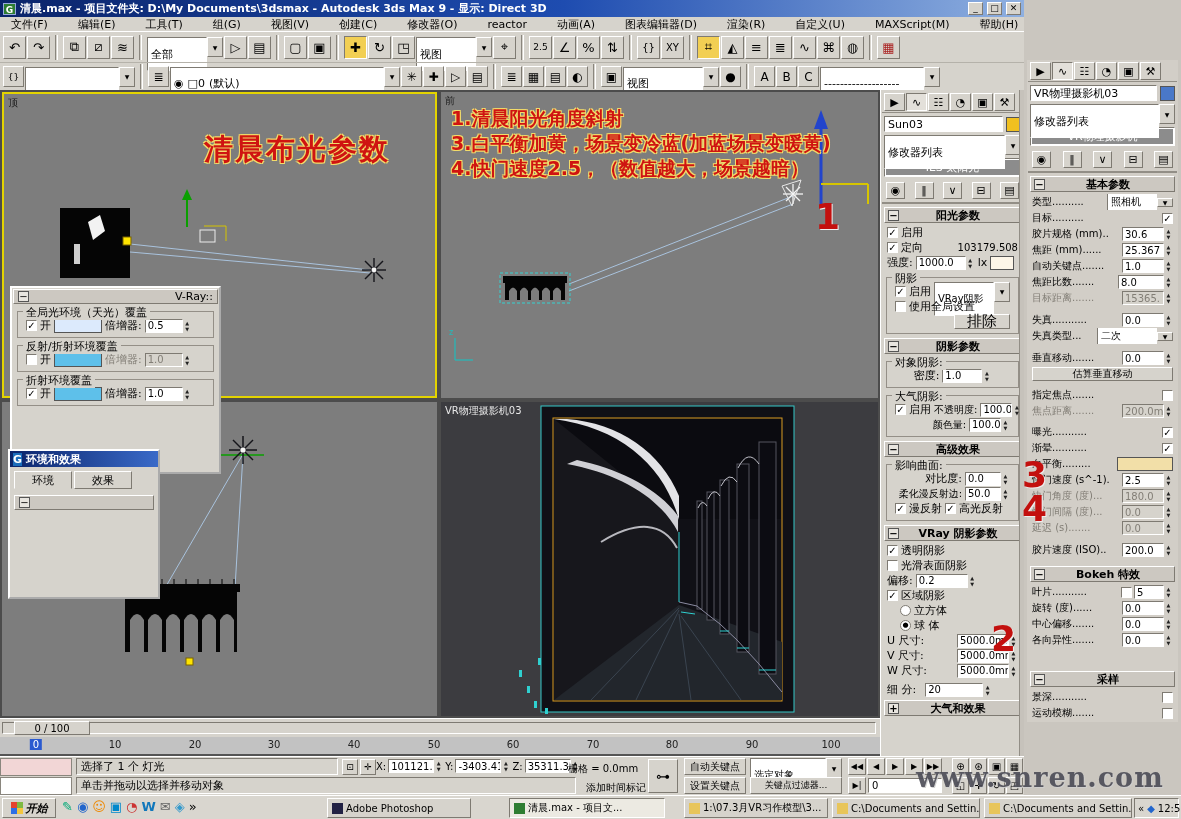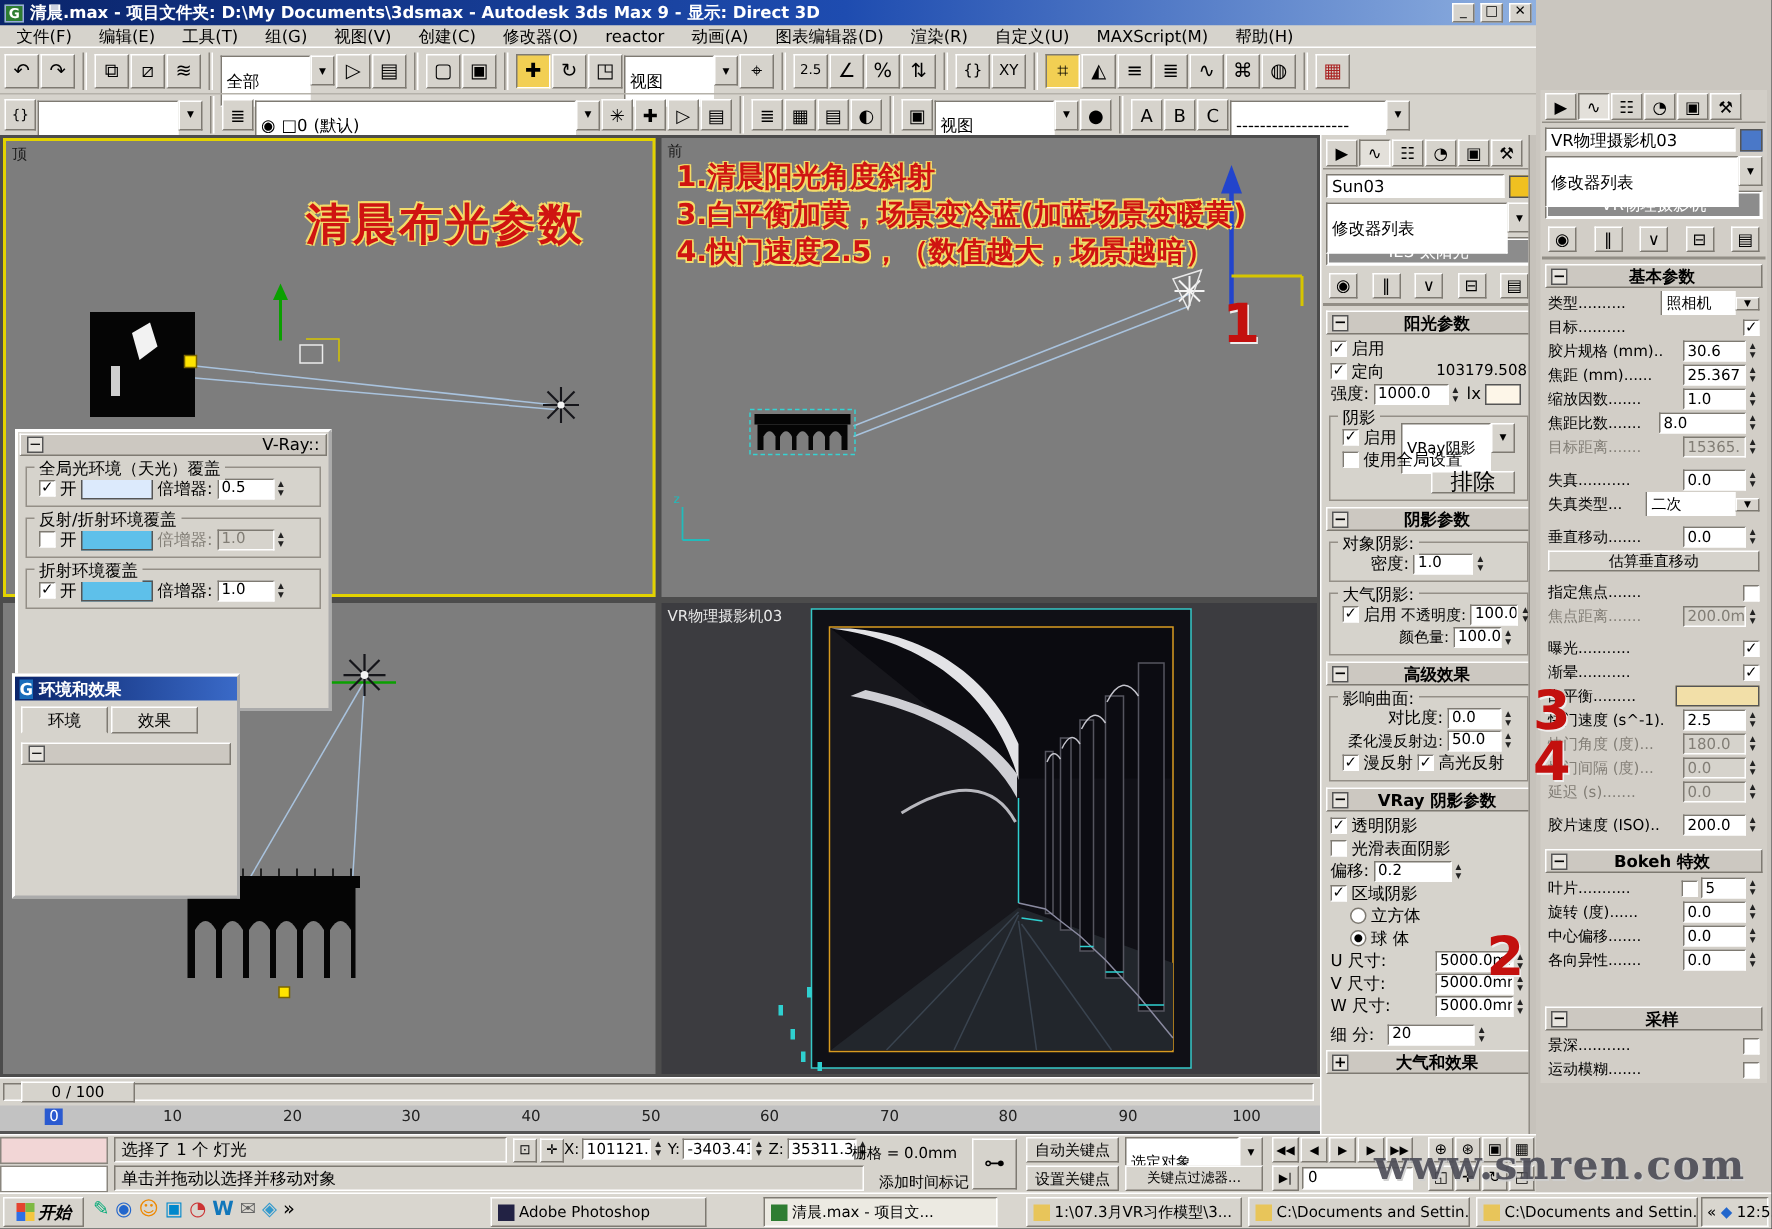--- a/index.html
+++ b/index.html
@@ -10,21 +10,21 @@
   .out{border:1px solid;border-color:#fff #7e7a72 #7e7a72 #fff;background:#d6d3cc}
   .sunk{background:#fff;border:1px solid;border-color:#7e7a72 #fff #fff #7e7a72}
   
   .titlebar{left:0;top:0;width:1024px;height:17px;display:flex;align-items:center;gap:4px;
     padding:0 3px;background:linear-gradient(90deg,#0a246a 0%,#1e4cb0 55%,#8fb0e0 100%);color:#fff}
   .titlebar .appico{width:13px;height:12px;background:#2e7d32;color:#fff;font-size:9px;line-height:12px;
     text-align:center;font-weight:bold;border:1px solid #9ad}
   .titlebar .ttl{flex:1;font-weight:bold;font-size:11px;white-space:nowrap;overflow:hidden}
   .winbtn{width:15px;height:13px;font-size:9px;line-height:11px;text-align:center;color:#000}
   
-  .menubar{left:0;top:17px;width:1024px;height:14px;background:#d6d3cc;display:flex;gap:4px;align-items:center;padding:0 4px}
+  .menubar{left:0;top:17px;width:1024px;height:14px;background:#d6d3cc;display:flex;gap:16px;align-items:center;padding:0 4px}
   .menubar span{padding:0 7px;white-space:nowrap}
   
   .tbrow1{left:0;top:31px;width:1024px;height:31px;border-top:1px solid #fff;display:flex;align-items:center;padding:0 3px;gap:1px}
   .tbrow2{left:0;top:62px;width:1024px;height:28px;display:flex;align-items:center;padding:0 3px;gap:1px;border-top:1px solid #b5b2aa}
   .tb{width:23px;height:23px;display:flex;align-items:center;justify-content:center;font-size:13px;
       border:1px solid;border-color:#fff #7e7a72 #7e7a72 #fff;background:#d6d3cc;flex:none}
   .tb.sm{width:21px;height:21px;font-size:12px}
   .tb.on{background:#f2cf53;border-color:#7e7a72 #fff #fff #7e7a72}
   .sep{width:3px;height:25px;border-left:1px solid #8a867e;border-right:1px solid #fff;margin:0 4px;flex:none}
   .ddwrap{height:20px;display:flex;flex:none}
@@ -723,30 +723,30 @@
           </span>
         </div>
       <div class="crow">
           <span class="cl">焦距 (mm)......</span>
         <span class="rgt sf">
             <span class="f" style="width:42px">25.367</span>
             <span class="sp"></span>
           </span>
         </div>
       <div class="crow">
-          <span class="cl">缩放因数.......</span>
+          <span class="cl">自动关键点.......</span>
         <span class="rgt sf">
             <span class="f" style="width:42px">1.0</span>
             <span class="sp"></span>
           </span>
         </div>
       <div class="crow">
           <span class="cl">焦距比数.......</span>
         <span class="rgt sf">
-            <span class="f" style="width:58px">8.0</span>
+            <span class="f" style="width:46px">8.0</span>
             <span class="sp"></span>
           </span>
         </div>
       <div class="crow dis">
           <span class="cl">目标距离.......</span>
         <span class="rgt sf">
             <span class="f" style="width:42px">15365.</span>
             <span class="sp"></span>
           </span>
         </div>

